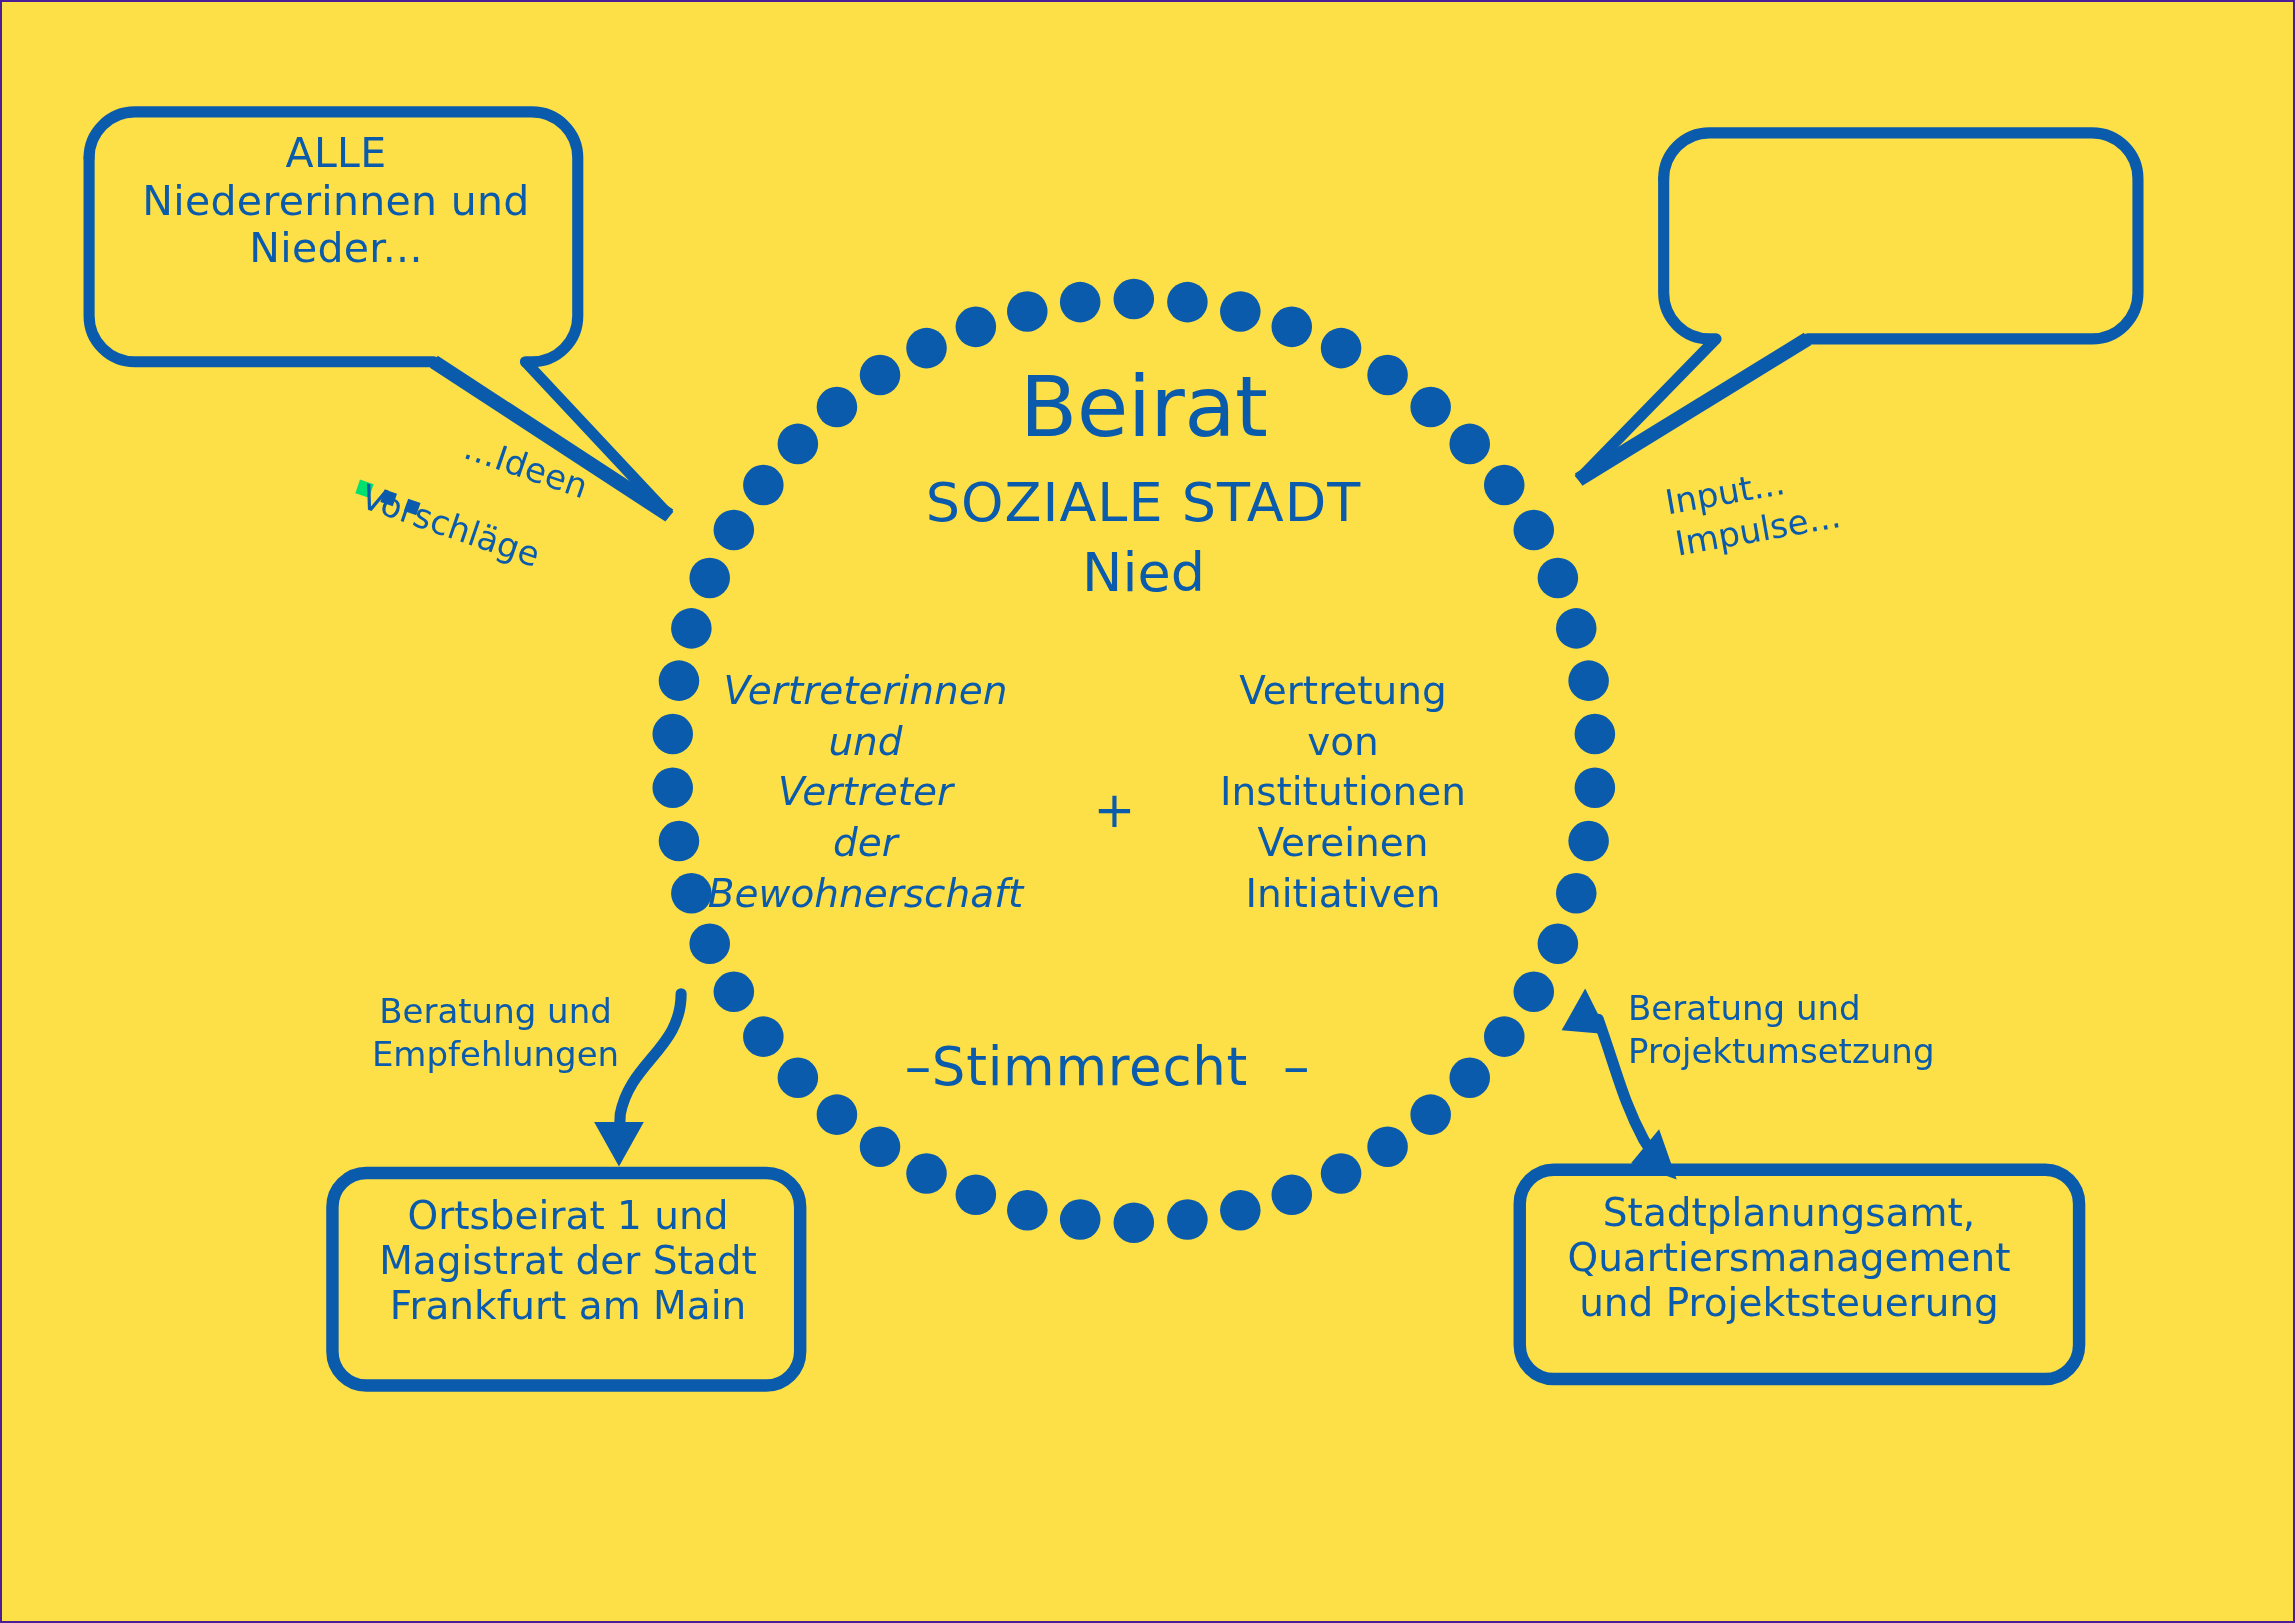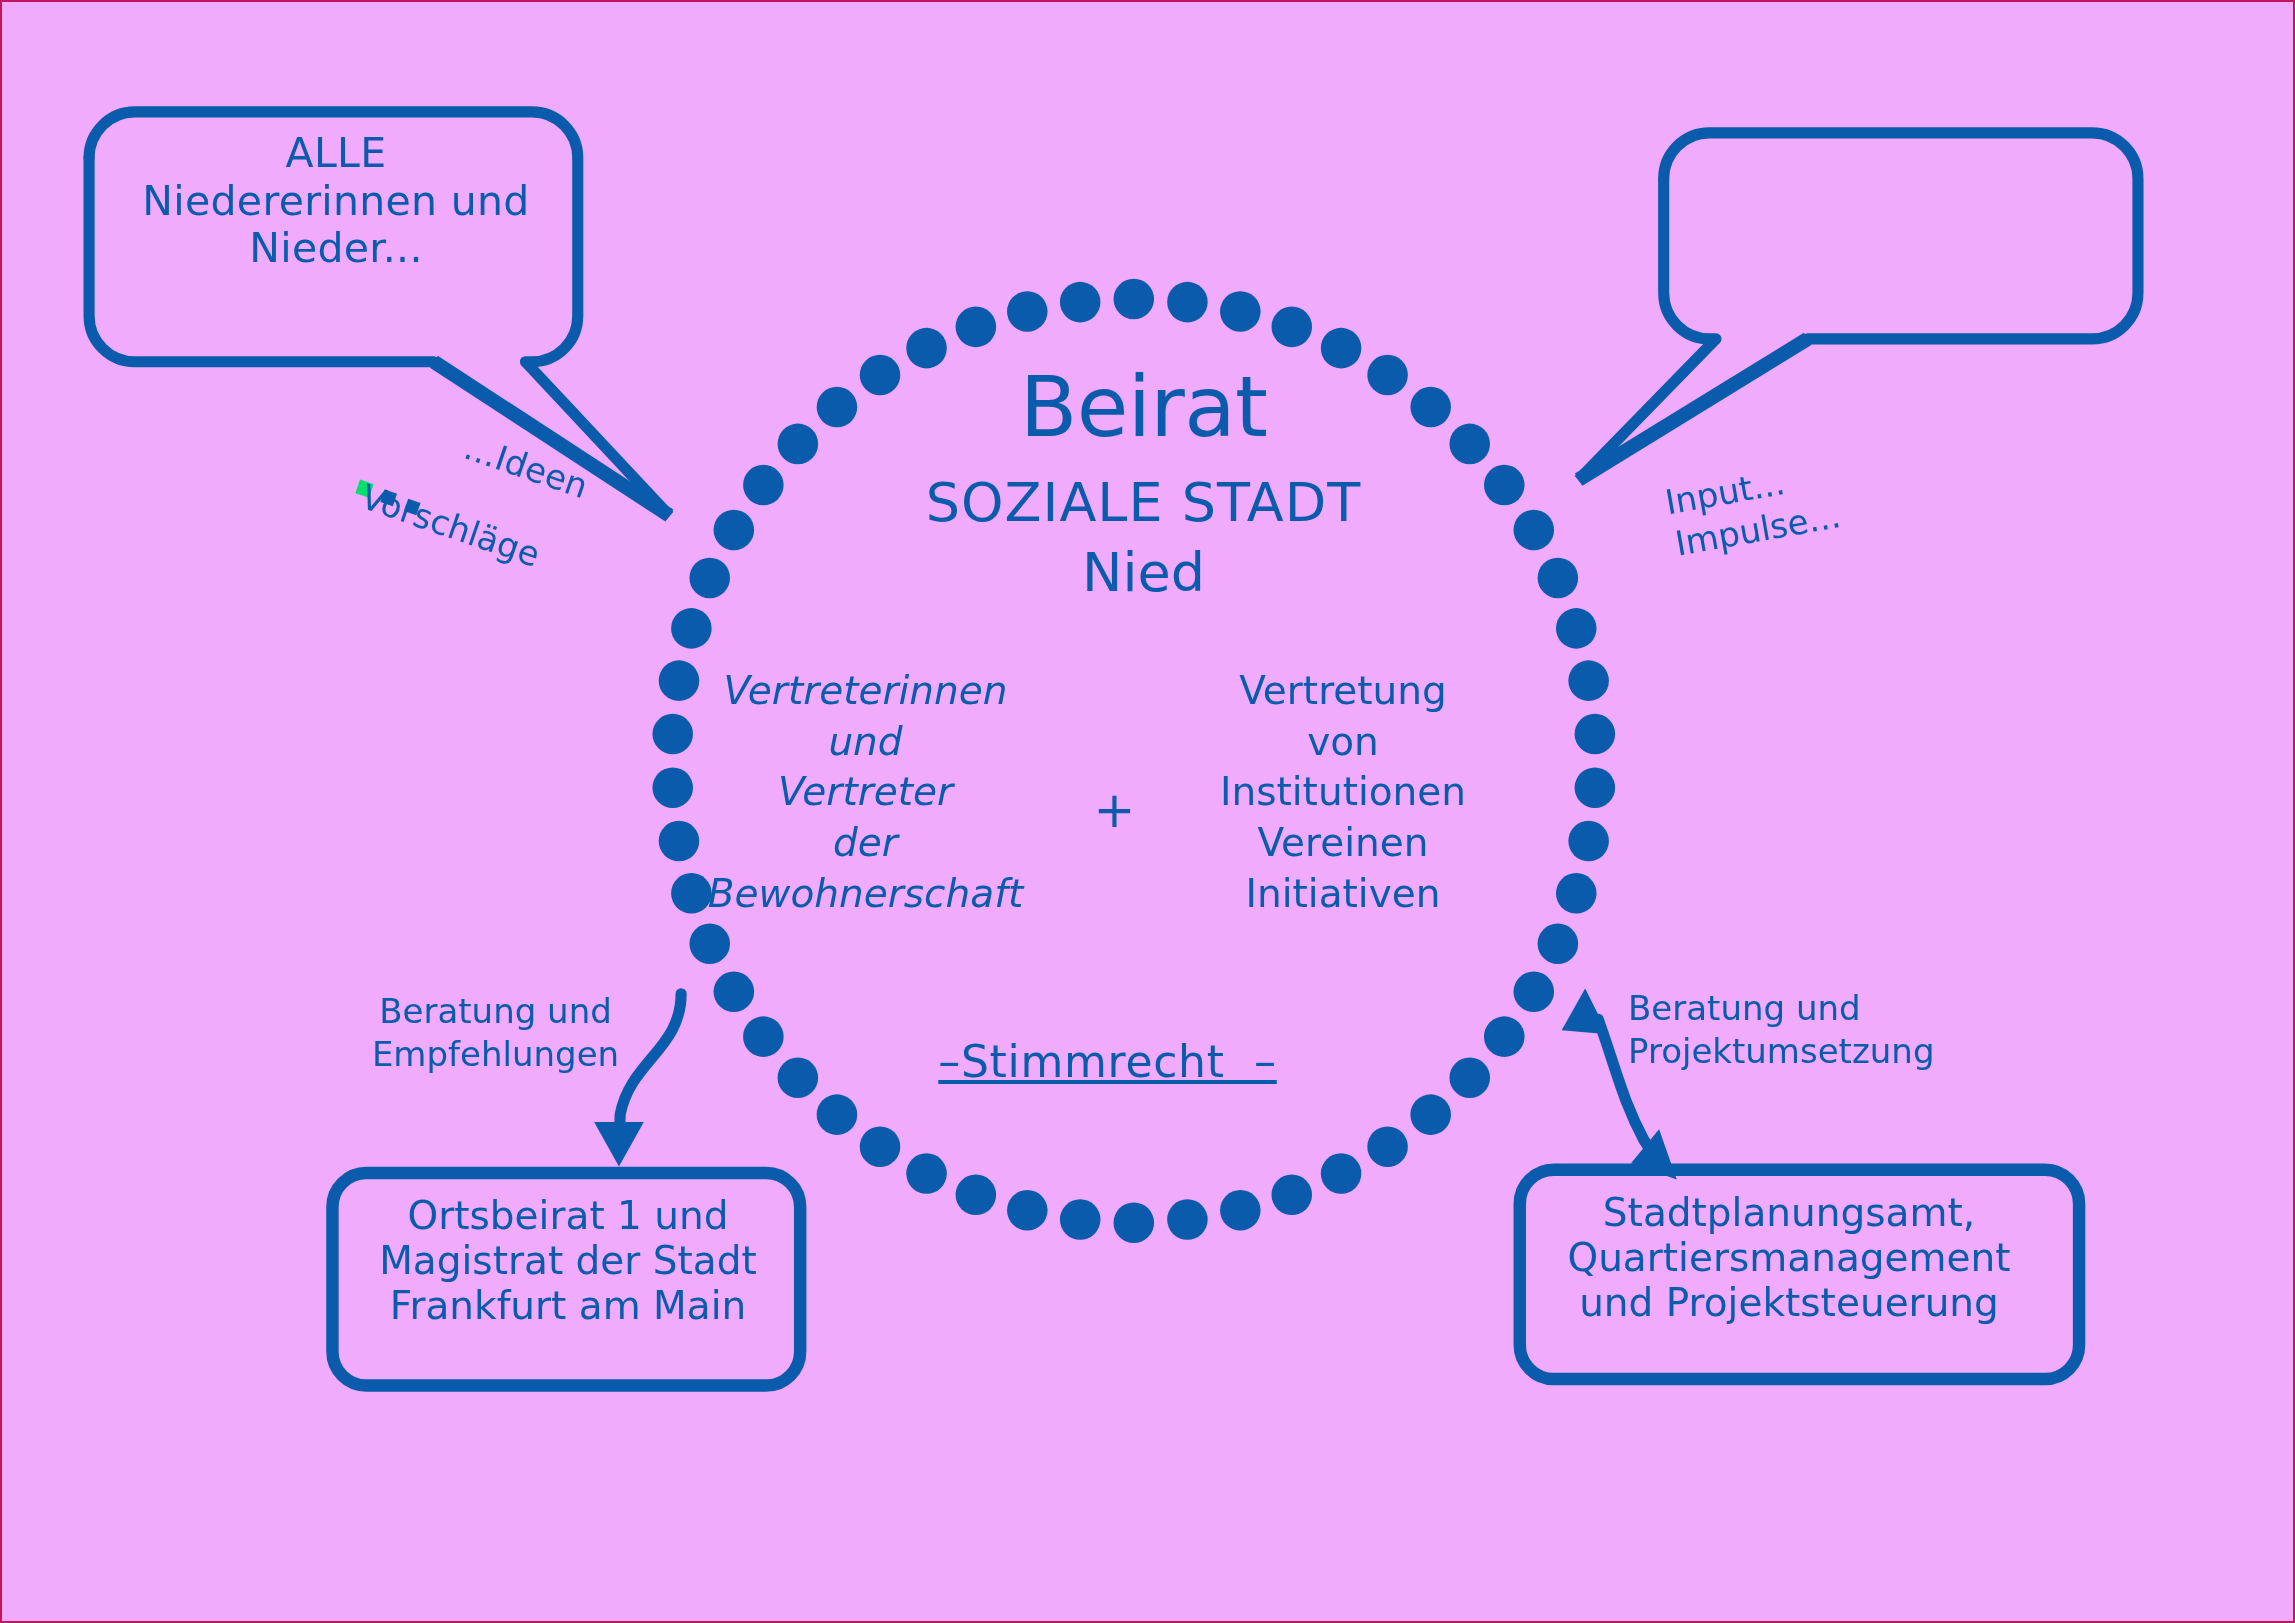--- a/index.html
+++ b/index.html
@@ -4,23 +4,23 @@
 <style>
   html, body {
     margin: 0;
     padding: 0;
     background: #ffffff;
   }
   #stage {
     position: relative;
     width: 2295px;
     height: 1623px;
-    background: #f0abfc;
+    background: #fde047;
     box-sizing: border-box;
-    border: 2px solid #be185d;
+    border: 2px solid #4c1d95;
     overflow: hidden;
     font-family: "DejaVu Sans", sans-serif;
   }
   #svgroot {
     position: absolute;
     left: 0; top: 0;
     width: 2295px;
     height: 1623px;
   }
   .htxt {
@@ -65,21 +65,21 @@
   #col-right {
     left: 1197px; top: 664px; width: 288px;
     font-size: 39px; line-height: 1.3;
   }
   #plus-sign {
     left: 1073px; top: 779px; width: 79px;
     font-size: 50px;
   }
   #stimmrecht {
     left: 896px; top: 1034px; width: 419px;
-    font-size: 44px; letter-spacing: 0.7px; text-decoration: underline;
+    font-size: 53px; letter-spacing: 0.7px;
   }
 
   
   .anno { font-size: 34px; line-height: 1.25; }
   #anno-ideen {
     left: 458px; top: 458px; width: 216px;
     transform: rotate(19deg);
     transform-origin: 50% 50%;
     text-align: left;
   }

